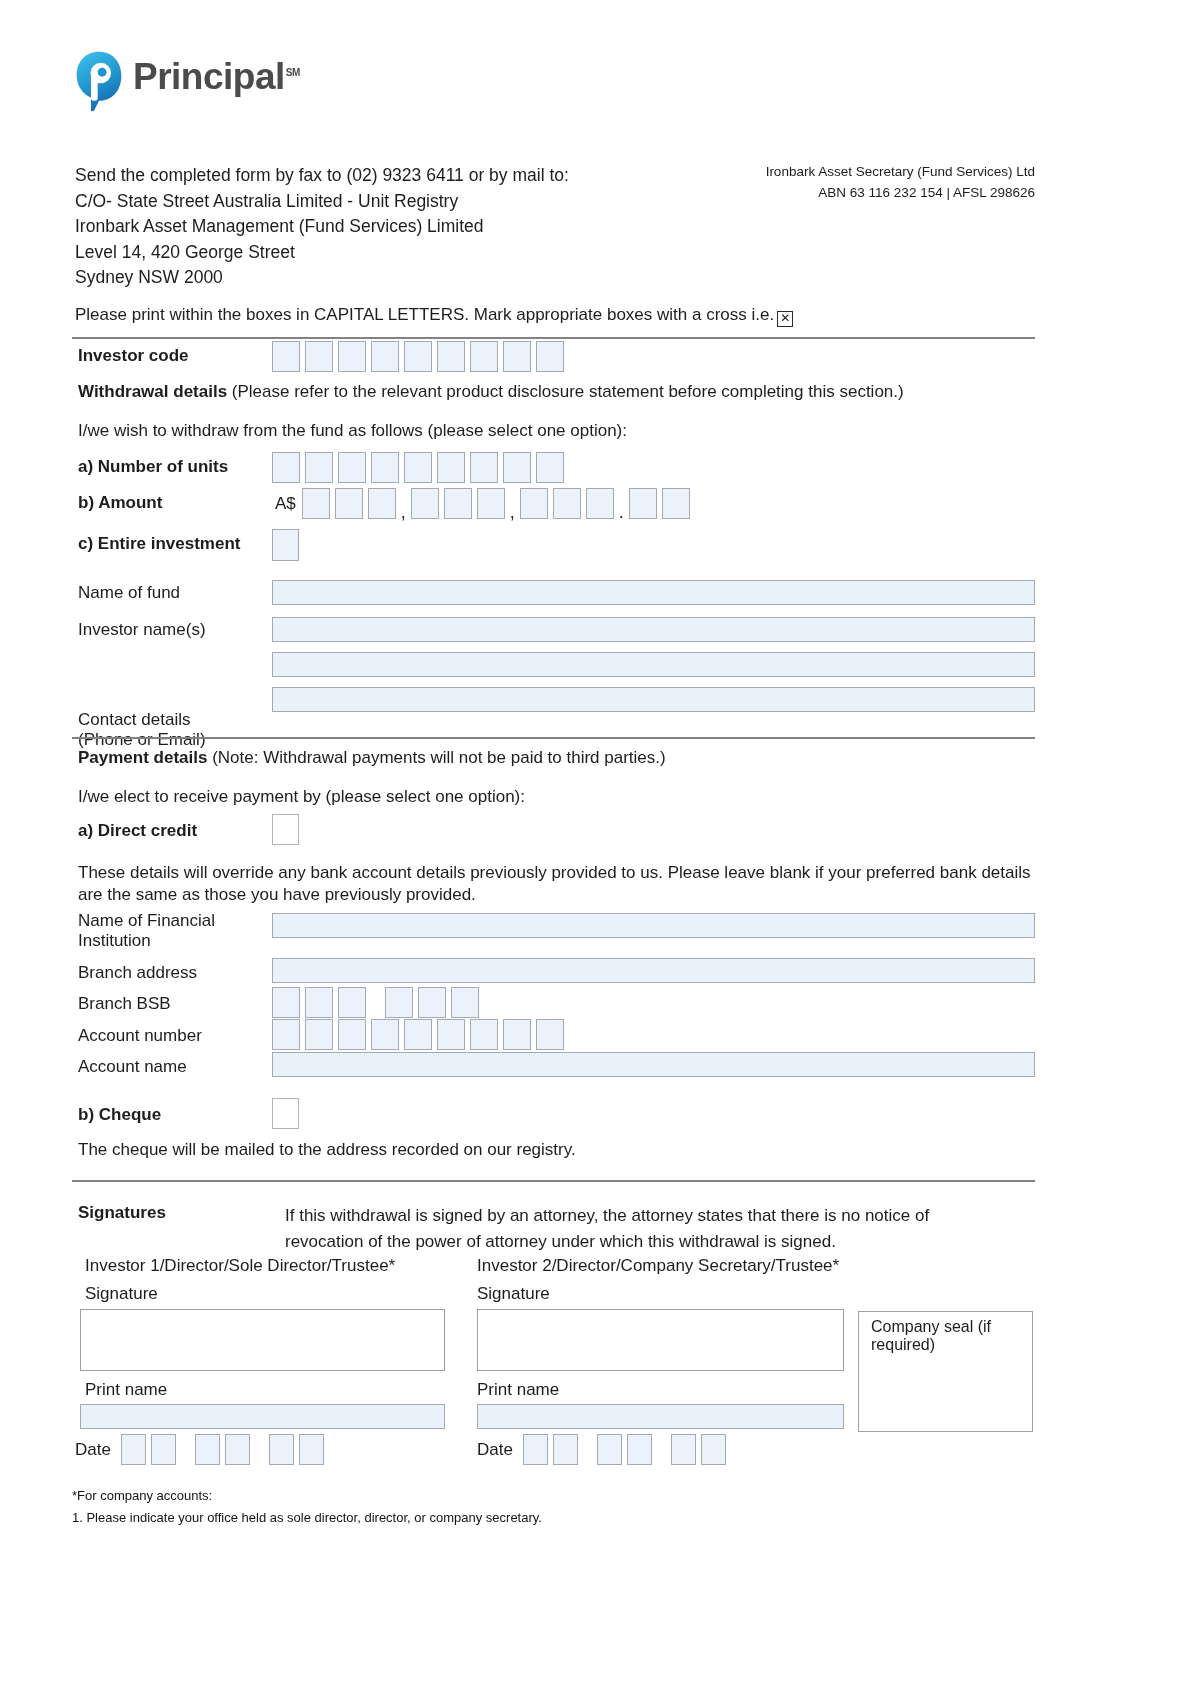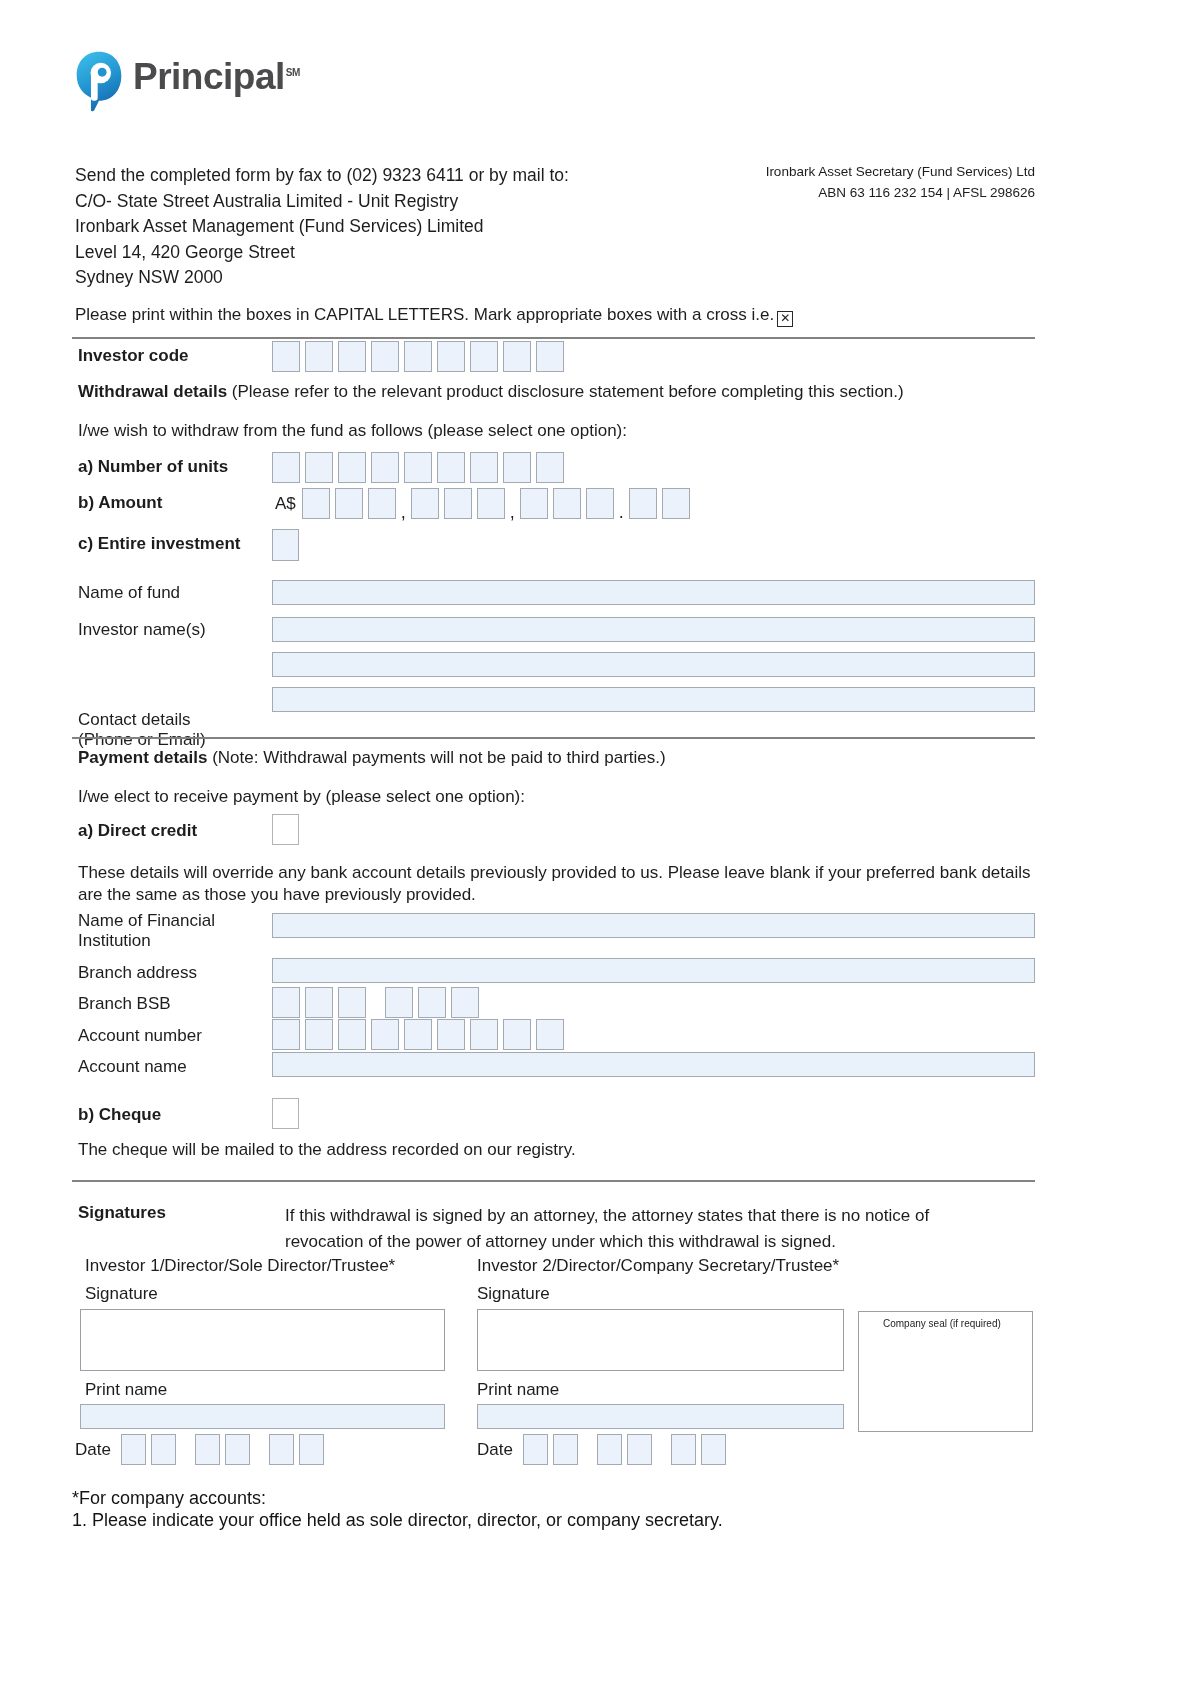--- a/index.html
+++ b/index.html
@@ -21,22 +21,22 @@
     margin-right:5px; flex:0 0 auto;
   }
   .cells-sm .cell { width:25px; }
   .cell-white { width:27px; height:31px; background:#ffffff; border:1.5px solid #b0b3b7; }
   .cell-blue-single { width:27px; height:32px; background:#ebf2fb; border:1.5px solid #a4aab1; }
   .sep { font-size:18px; color:#222; margin:0 5px 0 0; line-height:14px; flex:0 0 auto; }
   .gap { width:14px; flex:0 0 auto; }
   .field { background:#e9f1fb; border:1.5px solid #a4aab1; height:25px; }
   .hr { height:1.5px; background:#828282; }
   .sig-box { background:#ffffff; border:1.5px solid #9aa0a6; }
-  .seal-box { background:#ffffff; border:1.5px solid #9aa0a6; padding:6px 24px; font-size:10px; color:#1d1d1d; }
-  .foot { font-size:18px; color:#141414; }
+  .seal-box { background:#ffffff; border:1.5px solid #9aa0a6; padding:6px 12px; font-size:16px; color:#1d1d1d; }
+  .foot { font-size:13px; color:#141414; }
   .logo-wrap { display:flex; align-items:flex-start; }
   .logo-text { font-size:37px; font-weight:600; color:#4b4b4d; letter-spacing:-0.5px; margin-left:9px; margin-top:8px; }
   .logo-sm { font-size:10px; font-weight:bold; color:#4b4b4d; vertical-align:super; margin-left:1px; }
   .cross-box {
     display:inline-block; width:16px; height:16px; border:1.6px solid #2a2a2a;
     font-size:12px; font-weight:bold; text-align:center; line-height:13px; color:#1a1a1a;
     vertical-align:-2px; margin-left:3px;
   }
   .note-wrap { line-height:22px; }
 </style>

